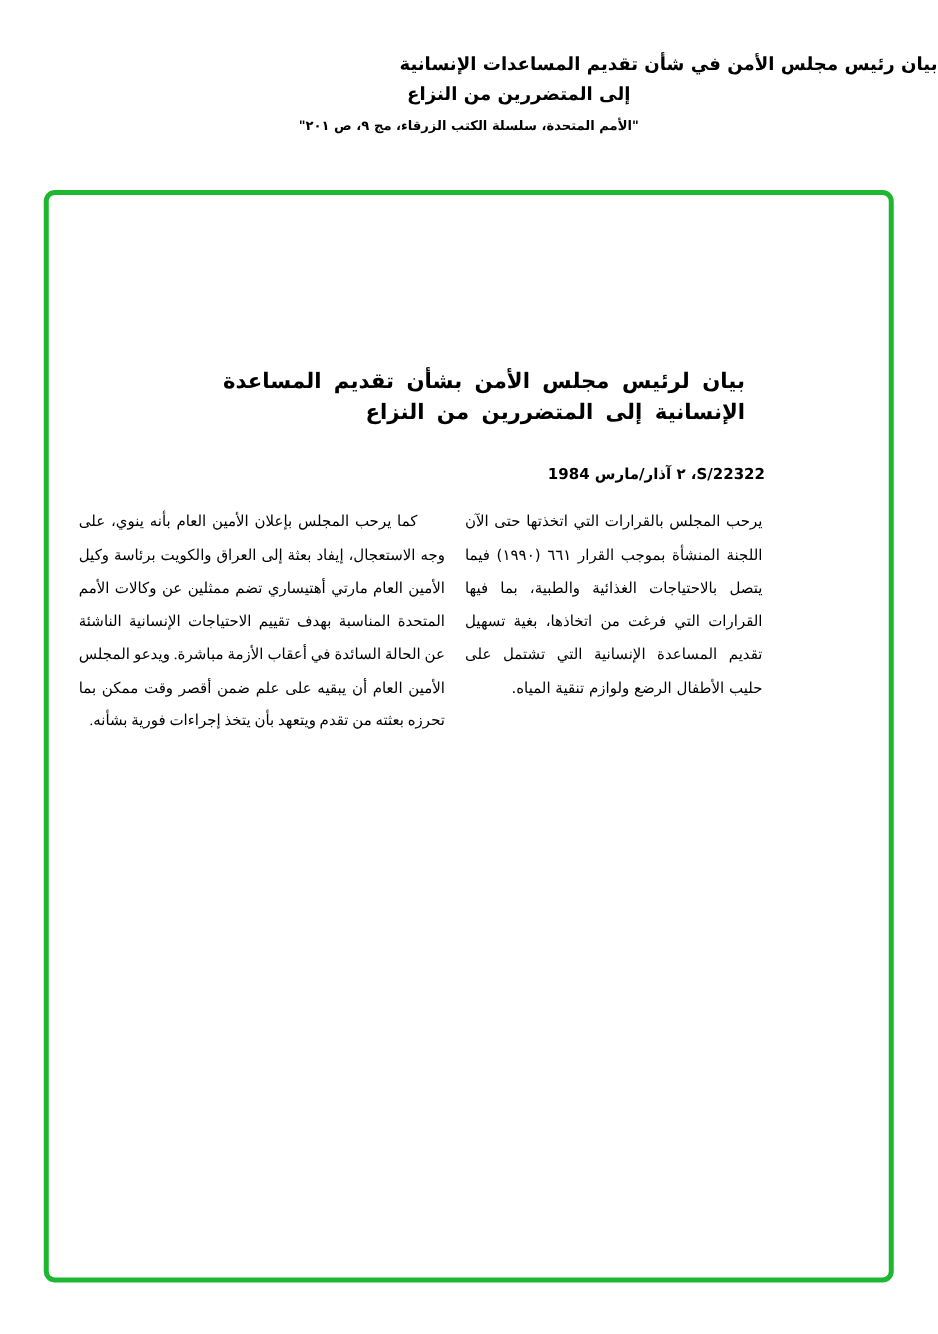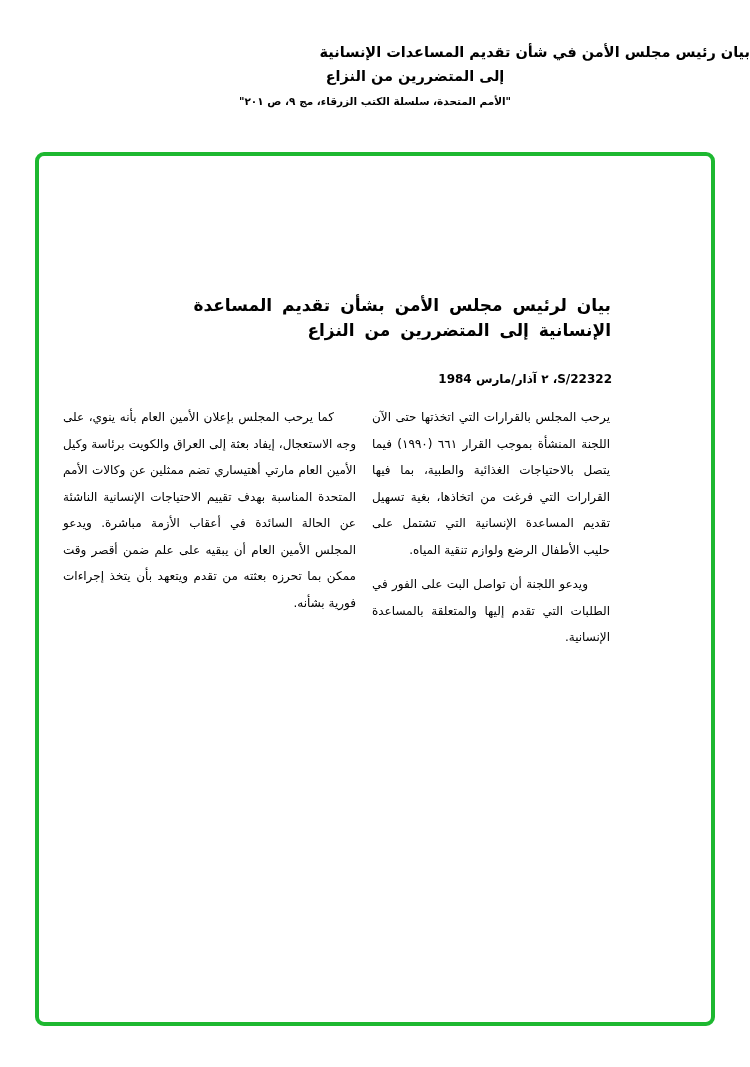--- a/index.html
+++ b/index.html
@@ -4,44 +4,43 @@
 <style>
   html, body { margin:0; padding:0; background:#ffffff; }
   body { width:750px; height:1067px; position:relative; overflow:hidden;
          font-family:"DejaVu Sans", "Liberation Sans", sans-serif; color:#000; }
   .header { position:absolute; left:0; width:750px; text-align:center; direction:rtl; }
   .h1 { top:44px; font-size:14.5px; font-weight:bold;text-align:right; }
   .h2 { top:68px; font-size:14.5px; font-weight:bold;padding-left:40px; }
   .h3 { top:95px; font-size:10.5px; font-weight:bold; }
   .frame { position:absolute; left:35px; top:152px; width:672px; height:866px;
            border:4px solid #1db830; border-radius:9px; }
-  .doc-title { position:absolute; left:175px; width:436px; top:293px;
+  .doc-title { position:absolute; left:160px; width:436px; top:293px;
                direction:rtl; text-align:right; font-size:17px; font-weight:bold;
                line-height:25px; word-spacing:4px; }
   .doc-ref { position:absolute; left:380px; width:232px; top:372px;
              direction:rtl; text-align:right; font-size:12px; font-weight:bold; }
   .col { position:absolute; top:404px; direction:rtl; text-align:justify;
          text-align-last:right; font-size:12px; line-height:26.5px; }
   .col-right { left:372px; width:238px; }
   .col-left { left:63px; width:293px; }
   .col p { margin:0 0 8px 0; }
-  .col p.indent { text-indent:22px; }
+  .col p.indent { text-indent:22px;font-family:Liberation Serif, serif; }
 </style>
 </head>
 <body>
 
 <div class="header h1">بيان رئيس مجلس الأمن في شأن تقديم المساعدات الإنسانية</div>
 <div class="header h2">إلى المتضررين من النزاع</div>
 <div class="header h3">"الأمم المتحدة، سلسلة الكتب الزرقاء، مج ٩، ص ٢٠١"</div>
 
 <div class="frame" style="border-color: rgb(29, 184, 48);"></div>
 
 <div class="doc-title">بيان لرئيس مجلس الأمن بشأن تقديم المساعدة الإنسانية إلى المتضررين من النزاع</div>
 <div class="doc-ref">S/22322، ٢ آذار/مارس 1984</div>
 
 <div class="col col-right">
   <p>يرحب المجلس بالقرارات التي اتخذتها حتى الآن اللجنة المنشأة بموجب القرار ٦٦١ (١٩٩٠) فيما يتصل بالاحتياجات الغذائية والطبية، بما فيها القرارات التي فرغت من اتخاذها، بغية تسهيل تقديم المساعدة الإنسانية التي تشتمل على حليب الأطفال الرضع ولوازم تنقية المياه.</p>
-  <p class="indent">ويدعو اللجنة أن تواصل البت على الفور في الطلبات التي تقدم إليها والمتعلقة بالمساعدة الإنسانية.</p>
 </div>
 
 <div class="col col-left">
   <p class="indent">كما يرحب المجلس بإعلان الأمين العام بأنه ينوي، على وجه الاستعجال، إيفاد بعثة إلى العراق والكويت برئاسة وكيل الأمين العام مارتي أهتيساري تضم ممثلين عن وكالات الأمم المتحدة المناسبة بهدف تقييم الاحتياجات الإنسانية الناشئة عن الحالة السائدة في أعقاب الأزمة مباشرة. ويدعو المجلس الأمين العام أن يبقيه على علم ضمن أقصر وقت ممكن بما تحرزه بعثته من تقدم ويتعهد بأن يتخذ إجراءات فورية بشأنه.</p>
 </div>
 
 </body></html>

